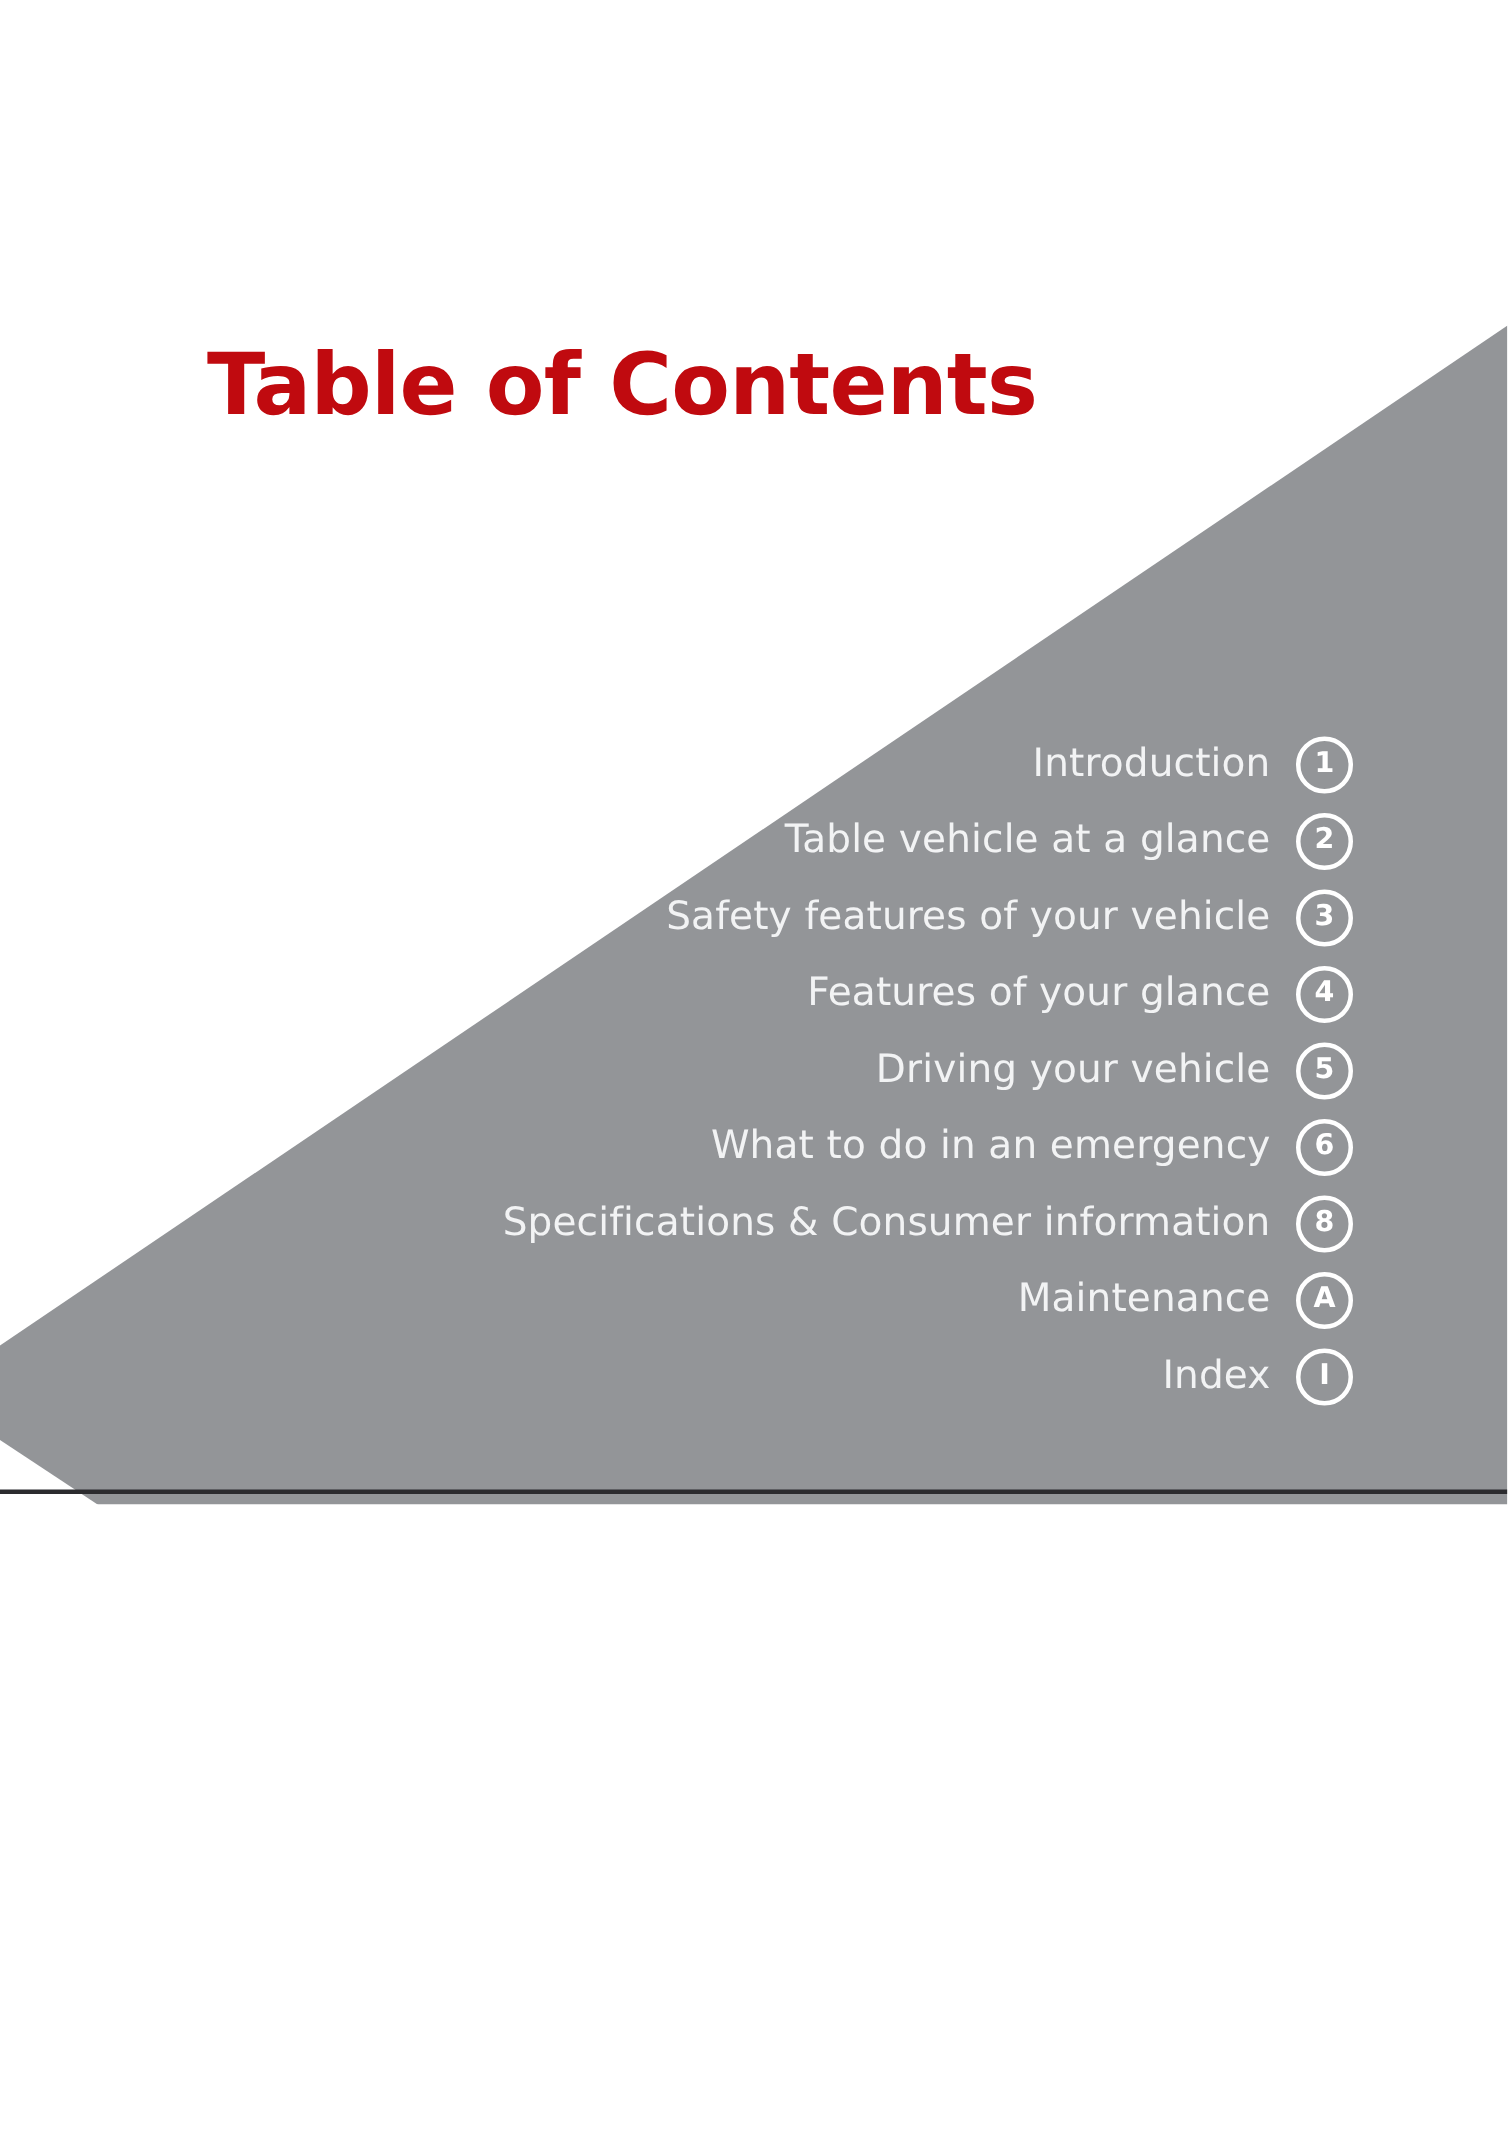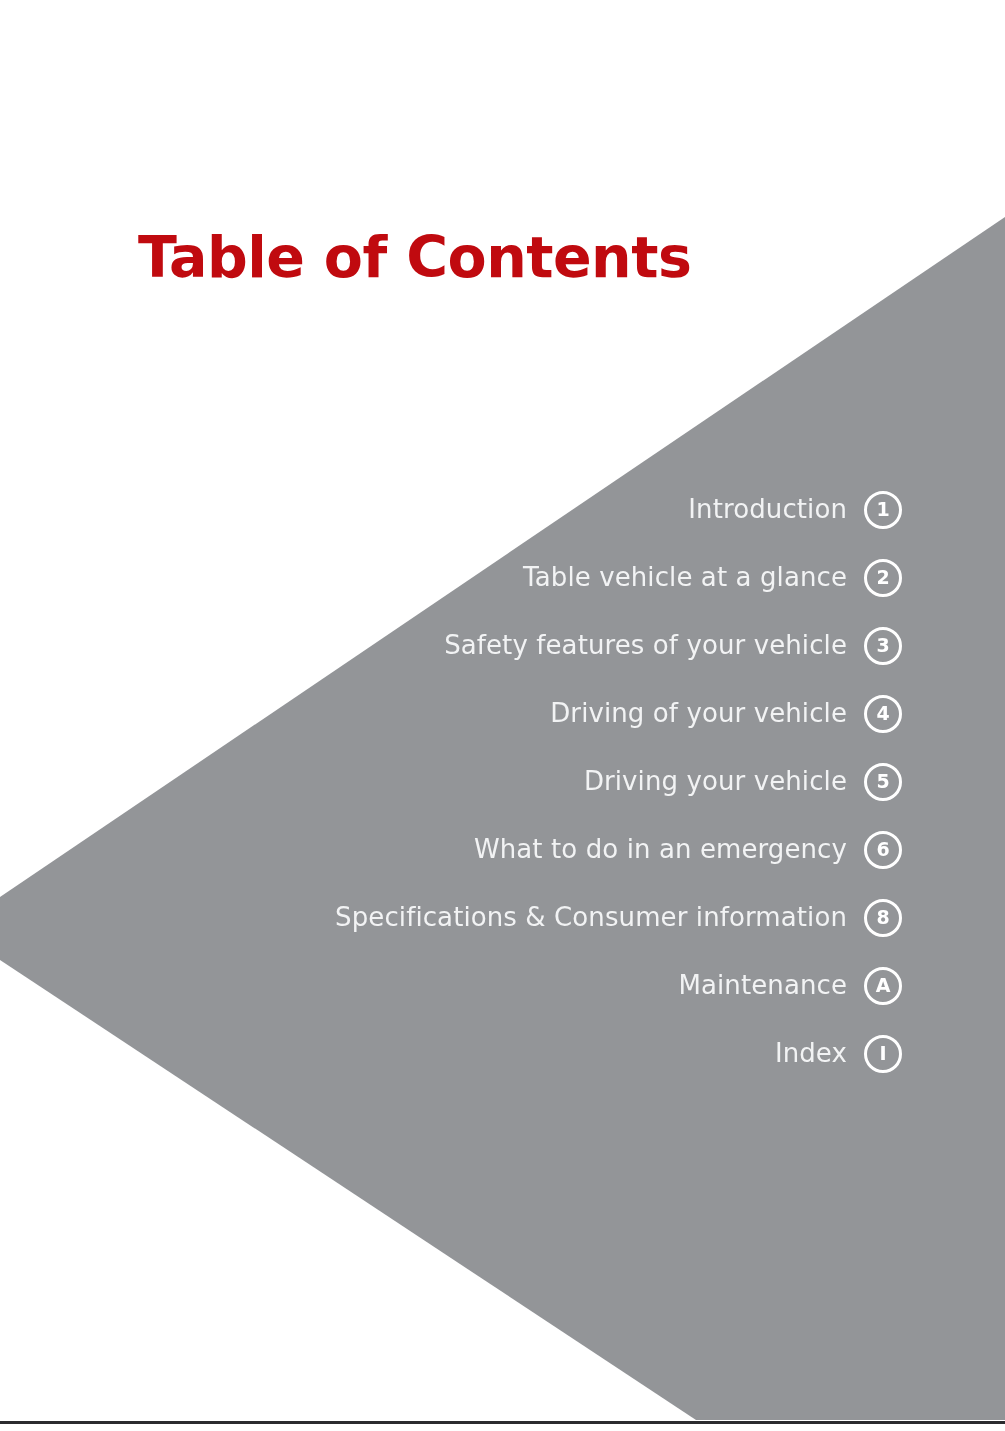--- a/index.html
+++ b/index.html
@@ -6,21 +6,21 @@
     margin: 0;
     padding: 0;
     background: #ffffff;
   }
   body {
     font-family: "DejaVu Sans", sans-serif;
   }
   .page {
     position: relative;
     width: 1005px;
-    height: 1431px;
+    height: 1003px;
     background: #ffffff;
     overflow: hidden;
   }
   
   .shape-layer {
     position: absolute;
     left: 0;
     top: 0;
     width: 1005px;
     height: 1431px;
@@ -41,21 +41,20 @@
   }
   
   .toc-list {
     position: absolute;
     right: 103px;
     top: 484px;
     width: 820px;
     display: flex;
     flex-direction: column;
     align-items: flex-end;
-    gap: 17px;
   }
   .toc-row {
     display: flex;
     flex-direction: row;
     align-items: center;
     justify-content: flex-end;
     height: 51px;
   }
   .toc-label {
     font-family: "DejaVu Sans", sans-serif;
@@ -126,21 +125,21 @@
     </div>
 
     <div class="toc-row">
       <div class="toc-label">Safety features of your vehicle</div>
       <div class="toc-badge">
           <span>3</span>
         </div>
     </div>
 
     <div class="toc-row">
-      <div class="toc-label">Driving of your vehicle</div>
+      <div class="toc-label">Features of your glance</div>
       <div class="toc-badge">
           <span>4</span>
         </div>
     </div>
 
     <div class="toc-row">
       <div class="toc-label">Driving your vehicle</div>
       <div class="toc-badge">
           <span>5</span>
         </div>

